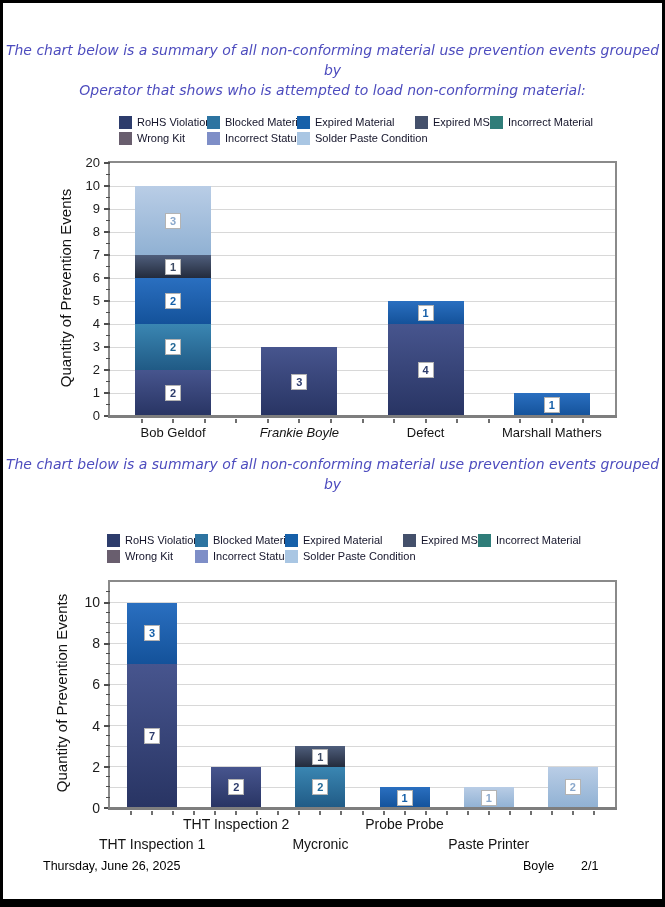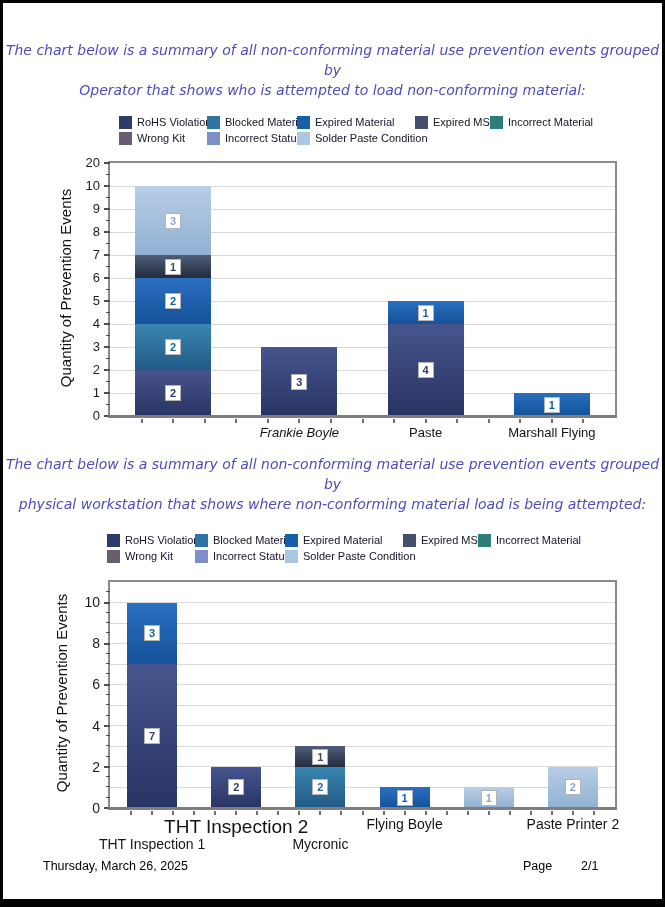--- a/index.html
+++ b/index.html
@@ -168,41 +168,41 @@
       </div>
       <div class="bar-seg" style="left: 25.125px; width: 76px; bottom: 92px; height: 46px; background: linear-gradient(rgb(42, 111, 192), rgb(20, 82, 154));">
         <span class="seg-label" style="color: rgb(22, 96, 169);">2</span>
       </div>
       <div class="bar-seg" style="left: 25.125px; width: 76px; bottom: 138px; height: 23px; background: linear-gradient(rgb(79, 94, 124), rgb(35, 43, 60));">
         <span class="seg-label" style="color: rgb(60, 74, 99);">1</span>
       </div>
       <div class="bar-seg" style="left: 25.125px; width: 76px; bottom: 161px; height: 69px; background: linear-gradient(rgb(185, 205, 230), rgb(144, 177, 211));">
         <span class="seg-label" style="color: rgb(138, 168, 204);">3</span>
       </div>
+      <div class="cat-label" style="font-size: 13px; left: -26.875px; width: 180px; top: 262px;">Bob Geldof</div>
       <div class="bar-seg" style="left: 151.375px; width: 76px; bottom: 0px; height: 69px; background: linear-gradient(rgb(71, 85, 142), rgb(40, 52, 99));">
         <span class="seg-label" style="color: rgb(45, 60, 108);">3</span>
       </div>
       <div class="cat-label" style="font-size: 13px; left: 99.375px; width: 180px; top: 262px; font-style: italic;">Frankie Boyle</div>
       <div class="bar-seg" style="left: 277.625px; width: 76px; bottom: 0px; height: 92px; background: linear-gradient(rgb(71, 85, 142), rgb(40, 52, 99));">
         <span class="seg-label" style="color: rgb(45, 60, 108);">4</span>
       </div>
       <div class="bar-seg" style="left: 277.625px; width: 76px; bottom: 92px; height: 23px; background: linear-gradient(rgb(42, 111, 192), rgb(20, 82, 154));">
         <span class="seg-label" style="color: rgb(22, 96, 169);">1</span>
       </div>
-      <div class="cat-label" style="font-size: 13px; left: 225.625px; width: 180px; top: 262px;">Paste</div>
+      <div class="cat-label" style="font-size: 13px; left: 225.625px; width: 180px; top: 262px;">Defect</div>
       <div class="bar-seg" style="left: 403.875px; width: 76px; bottom: 0px; height: 23px; background: linear-gradient(rgb(42, 111, 192), rgb(20, 82, 154));">
         <span class="seg-label" style="color: rgb(22, 96, 169);">1</span>
       </div>
-      <div class="cat-label" style="font-size: 13px; left: 351.875px; width: 180px; top: 262px;">Marshall Flying</div>
+      <div class="cat-label" style="font-size: 13px; left: 351.875px; width: 180px; top: 262px;">Marshall Mathers</div>
       <div class="baseline"></div>
     </div>
 
   <div class="intro" id="intro2">
     <span class="line">The chart below is a summary of all non-conforming material use prevention events grouped by</span>
-    <span class="line">physical workstation that shows where non-conforming material load is being attempted:</span>
   </div>
 
   <div class="legend" id="legend1" style="left:104px;top:529px;">
       <div class="legend-row">
         <div class="legend-item" style="left: 0px;">
           <span class="legend-swatch" style="background: rgb(45, 60, 108);"></span>
           <span class="legend-label">RoHS Violation</span>
         </div>
         <div class="legend-item" style="left: 88px;">
           <span class="legend-swatch" style="background: rgb(45, 116, 161);"></span>
@@ -302,41 +302,41 @@
       <div class="bar-seg" style="left: 17.0833px; width: 50px; bottom: 0px; height: 143.818px; background: linear-gradient(rgb(71, 85, 142), rgb(40, 52, 99));">
         <span class="seg-label" style="color: rgb(45, 60, 108);">7</span>
       </div>
       <div class="bar-seg" style="left: 17.0833px; width: 50px; bottom: 143.818px; height: 61.6364px; background: linear-gradient(rgb(42, 111, 192), rgb(20, 82, 154));">
         <span class="seg-label" style="color: rgb(22, 96, 169);">3</span>
       </div>
       <div class="cat-label" style="font-size: 14px; left: -47.9167px; width: 180px; top: 254px;">THT Inspection 1</div>
       <div class="bar-seg" style="left: 101.25px; width: 50px; bottom: 0px; height: 41.0909px; background: linear-gradient(rgb(71, 85, 142), rgb(40, 52, 99));">
         <span class="seg-label" style="color: rgb(45, 60, 108);">2</span>
       </div>
-      <div class="cat-label" style="font-size: 19px; left: 36.25px; width: 180px; top: 234px;">THT Inspection 2</div>
+      <div class="cat-label" style="font-size: 14px; left: 36.25px; width: 180px; top: 234px;">THT Inspection 2</div>
       <div class="bar-seg" style="left: 185.417px; width: 50px; bottom: 0px; height: 41.0909px; background: linear-gradient(rgb(58, 134, 178), rgb(32, 90, 133));">
         <span class="seg-label" style="color: rgb(34, 104, 150);">2</span>
       </div>
       <div class="bar-seg" style="left: 185.417px; width: 50px; bottom: 41.0909px; height: 20.5455px; background: linear-gradient(rgb(79, 94, 124), rgb(35, 43, 60));">
         <span class="seg-label" style="color: rgb(60, 74, 99);">1</span>
       </div>
       <div class="cat-label" style="font-size: 14px; left: 120.417px; width: 180px; top: 254px;">Mycronic</div>
       <div class="bar-seg" style="left: 269.583px; width: 50px; bottom: 0px; height: 20.5455px; background: linear-gradient(rgb(42, 111, 192), rgb(20, 82, 154));">
         <span class="seg-label" style="color: rgb(22, 96, 169);">1</span>
       </div>
-      <div class="cat-label" style="font-size: 14px; left: 204.583px; width: 180px; top: 234px;">Flying Boyle</div>
+      <div class="cat-label" style="font-size: 14px; left: 204.583px; width: 180px; top: 234px;">Probe Probe</div>
       <div class="bar-seg" style="left: 353.75px; width: 50px; bottom: 0px; height: 20.5455px; background: linear-gradient(rgb(185, 205, 230), rgb(144, 177, 211));">
         <span class="seg-label" style="color: rgb(138, 168, 204);">1</span>
       </div>
+      <div class="cat-label" style="font-size: 14px; left: 288.75px; width: 180px; top: 254px;">Paste Printer</div>
       <div class="bar-seg" style="left: 437.917px; width: 50px; bottom: 0px; height: 41.0909px; background: linear-gradient(rgb(185, 205, 230), rgb(144, 177, 211));">
         <span class="seg-label" style="color: rgb(138, 168, 204);">2</span>
       </div>
-      <div class="cat-label" style="font-size: 14px; left: 372.917px; width: 180px; top: 234px;">Paste Printer 2</div>
       <div class="baseline"></div>
     </div>
 
   <div class="footer">
-    <span class="date">Thursday, March 26, 2025</span>
-    <span class="page-label">Page</span>
+    <span class="date">Thursday, June 26, 2025</span>
+    <span class="page-label">Boyle</span>
     <span class="page-num">2/1</span>
   </div>
 
 </div>
 
 </body></html>

